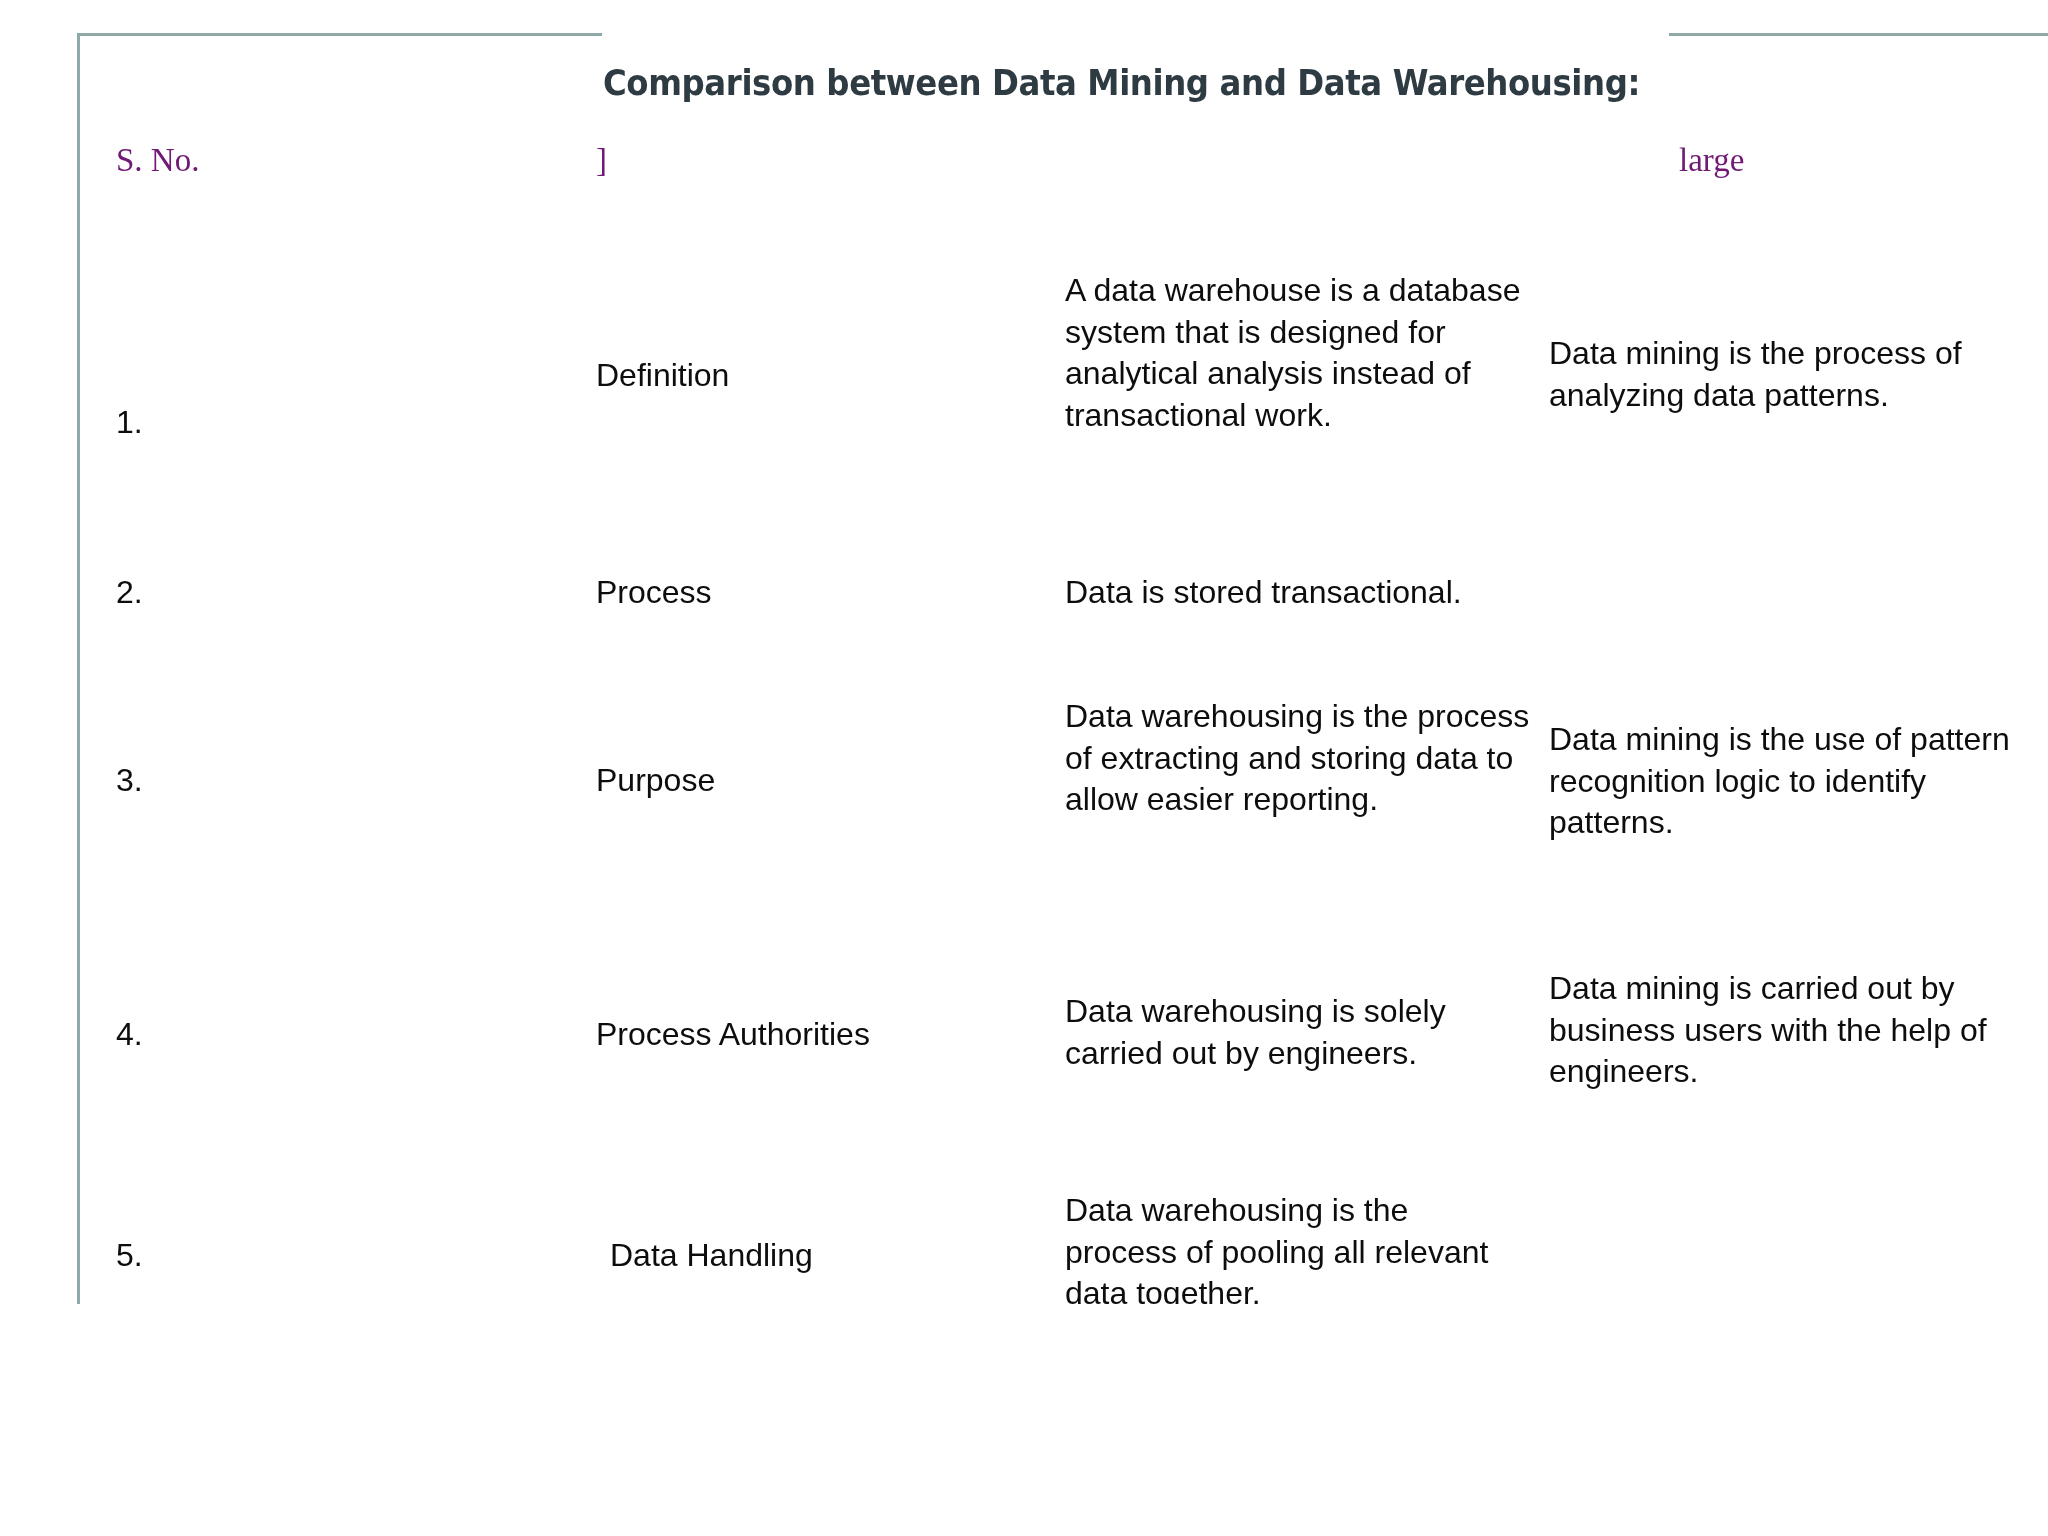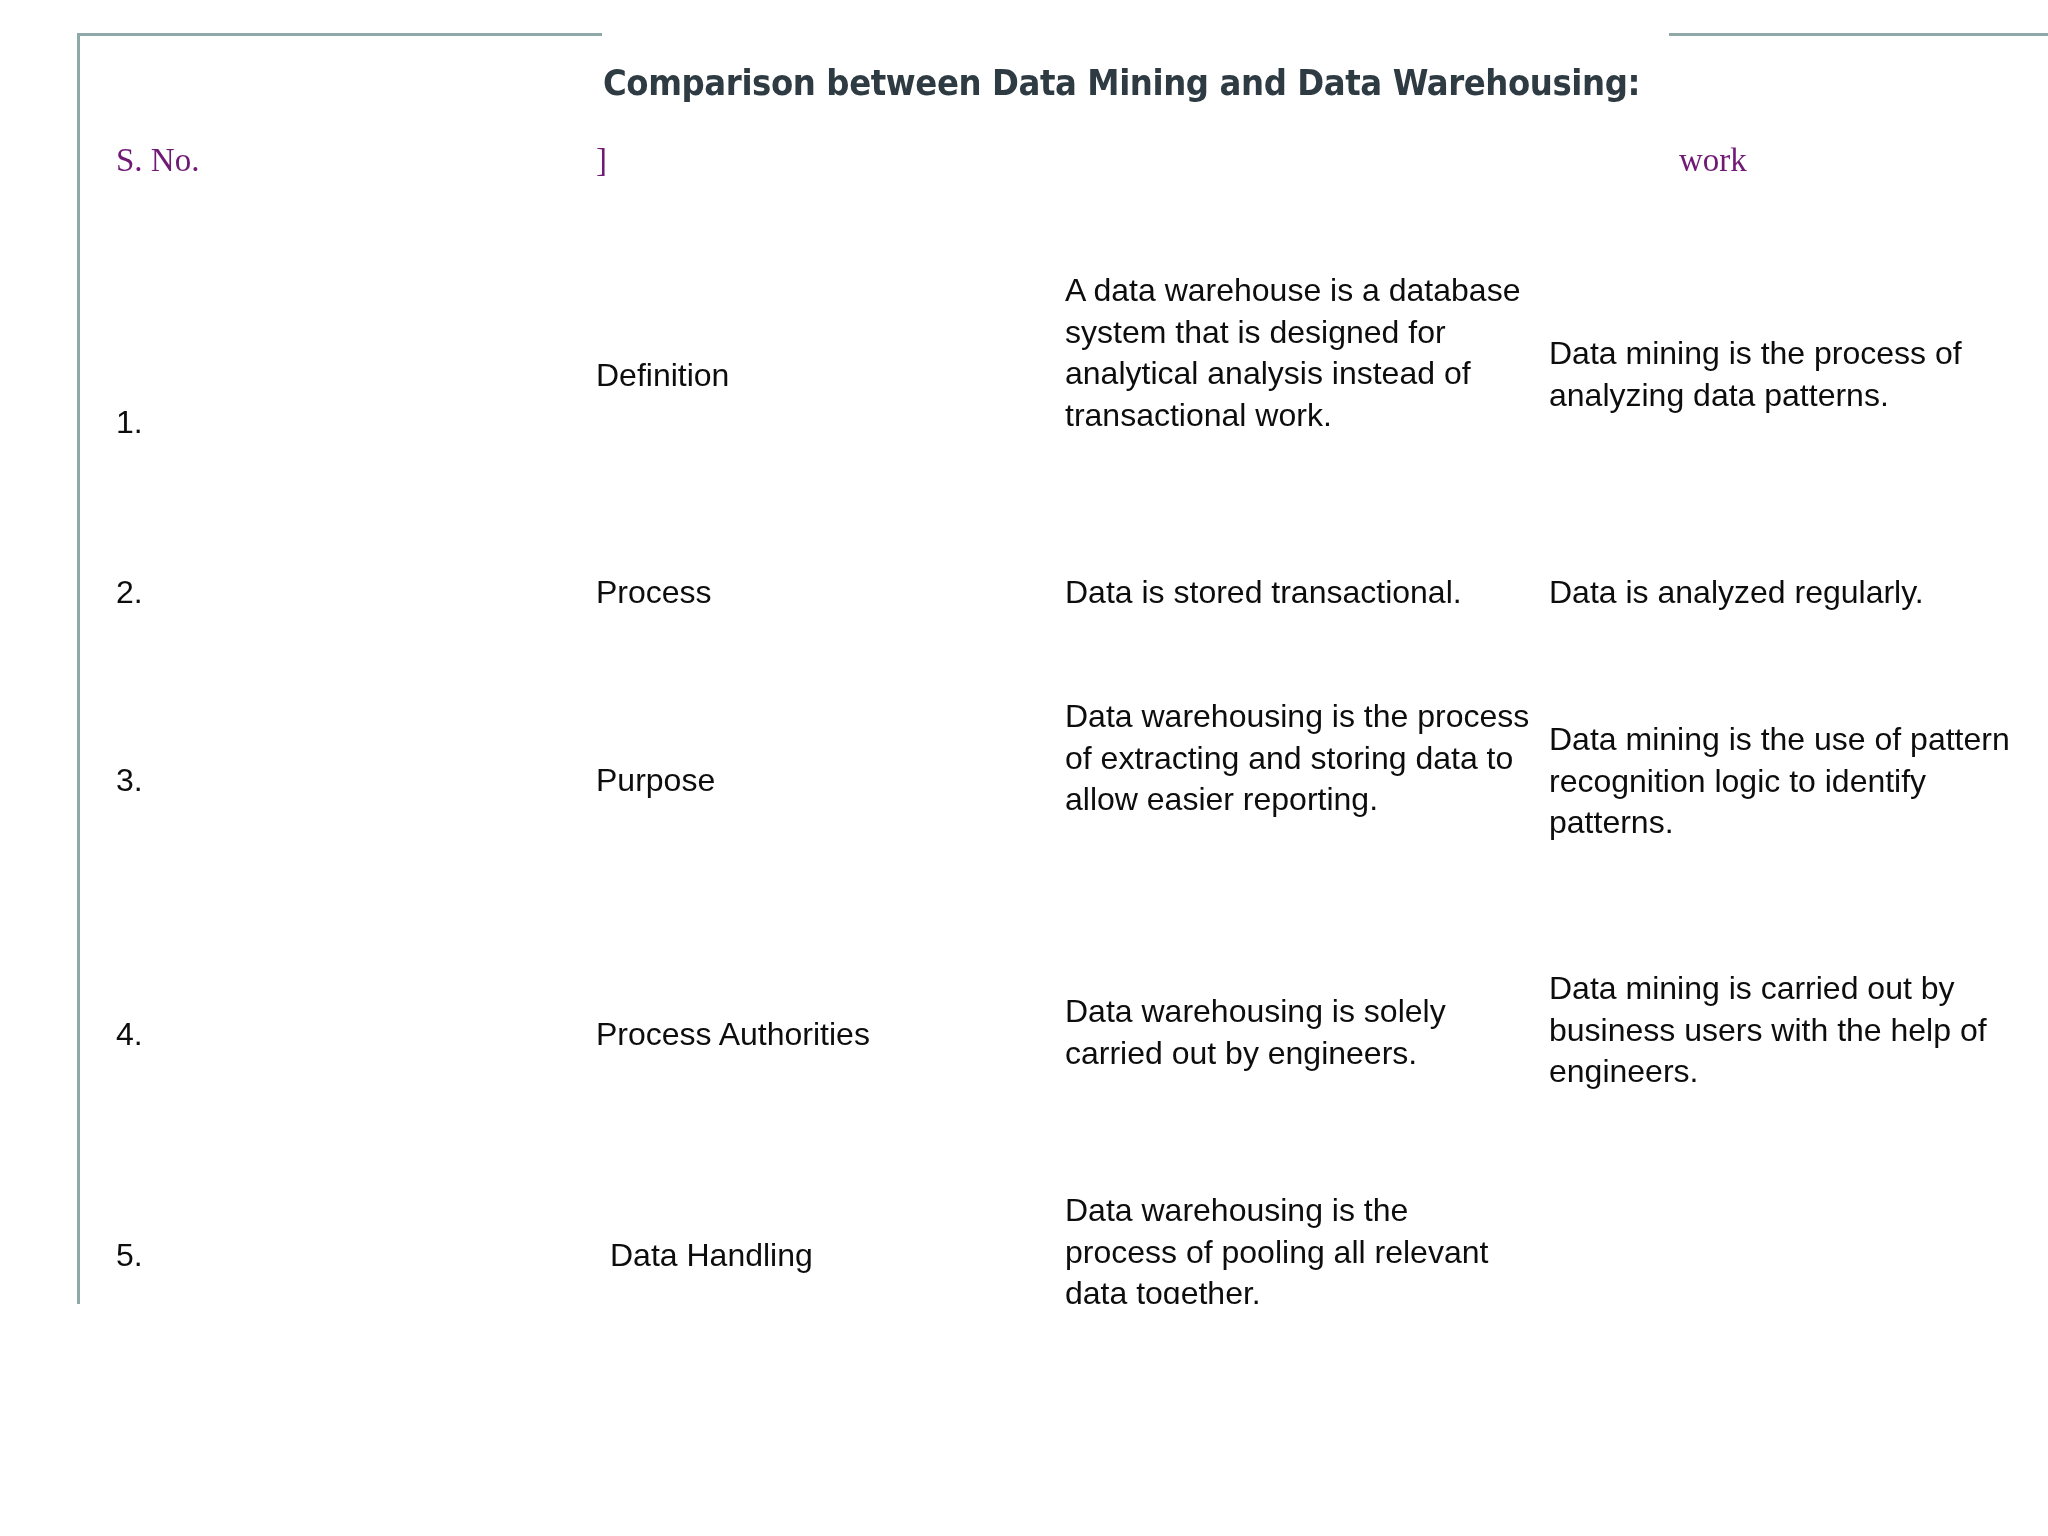--- a/index.html
+++ b/index.html
@@ -121,31 +121,30 @@
   <div class="frame-left"></div>
   <div class="frame-right"></div>
   <div class="frame-top-left"></div>
   <div class="frame-top-right"></div>
 
   <div class="slide-title">Comparison between Data Mining and Data Warehousing:</div>
 
   <div class="hdr hdr-sno">S. No.</div>
   <div class="hdr hdr-col2">]</div>
   <div class="hdr hdr-col3"></div>
-  <div class="hdr hdr-col4">work</div>
+  <div class="hdr hdr-col4">large</div>
 
   <div class="cell cell-num col1" style="top:402px;">1.</div>
   <div class="cell cell-param col2" style="top:355px;">Definition</div>
   <div class="cell cell-wh col3" style="top:270px;">A data warehouse is a database system that is designed for analytical analysis instead of transactional work.</div>
   <div class="cell cell-dm col4" style="top:333px;">Data mining is the process of analyzing data patterns.</div>
 
   <div class="cell cell-num col1" style="top:572px;">2.</div>
   <div class="cell cell-param col2" style="top:572px;">Process</div>
   <div class="cell cell-wh col3" style="top:572px; width:470px; white-space:nowrap;">Data is stored transactional.</div>
-  <div class="cell cell-dm col4" style="top:572px; white-space:nowrap;">Data is analyzed regularly.</div>
 
   <div class="cell cell-num col1" style="top:760px;">3.</div>
   <div class="cell cell-param col2" style="top:760px;">Purpose</div>
   <div class="cell cell-wh col3" style="top:696px; width:470px;">Data warehousing is the process of extracting and storing data to allow easier reporting.</div>
   <div class="cell cell-dm col4" style="top:719px;">Data mining is the use of pattern recognition logic to identify patterns.</div>
 
   <div class="cell cell-num col1" style="top:1014px;">4.</div>
   <div class="cell cell-param col2" style="top:1014px;">Process Authorities</div>
   <div class="cell cell-dm col4" style="top:968px;">Data mining is carried out by business users with the help of engineers.</div>
   <div class="cell cell-wh col3" style="top:991px; width:462px;">Data warehousing is solely carried out by engineers.</div>

